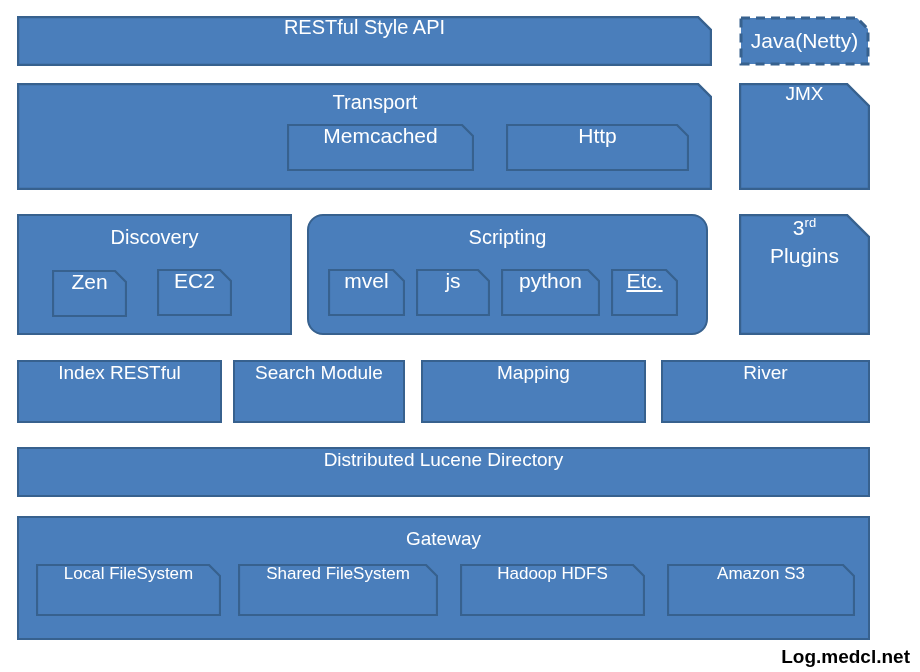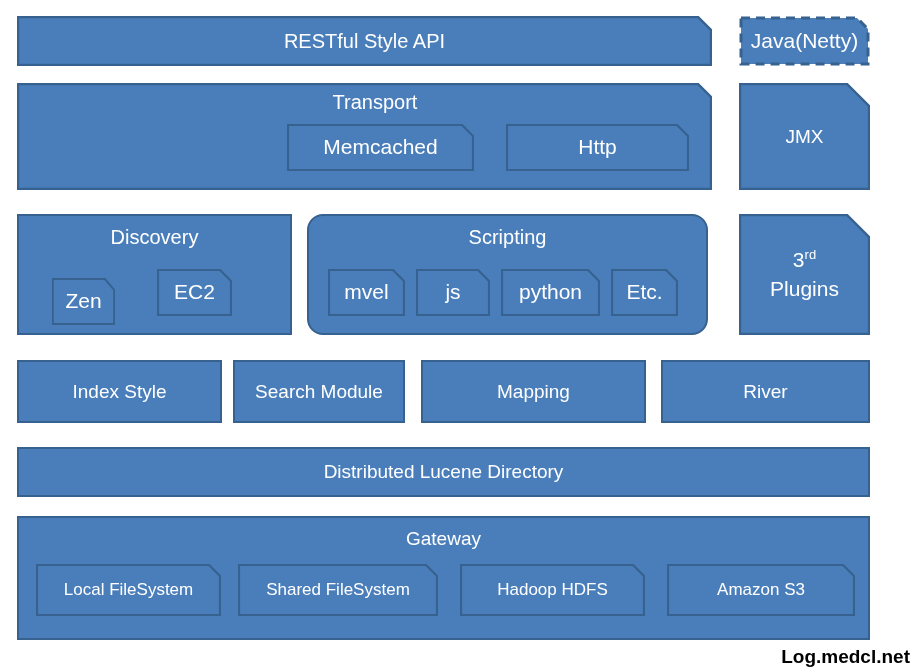--- a/index.html
+++ b/index.html
@@ -21,21 +21,21 @@
   }
 
   
   .box {
     position: absolute;
     box-sizing: border-box;
     background: #4A7EBB;
     border: 2px solid #37618E;
     color: #ffffff;
     display: flex;
-    align-items: center;
+    align-items: flex-start;
     justify-content: center;
     text-align: center;
     line-height: 1.15;
     white-space: nowrap;
   }
   
   .cut {
     border: none;
     background: transparent;
   }
@@ -157,21 +157,21 @@
   <div class="box cut t19" style="left:739px; top:83px; width:131px; height:107px;">
     <svg class="cutsvg" viewBox="0 0 131 107" preserveAspectRatio="none">
       <path d="M1,1 L108,1 L130,23 L130,106 L1,106 Z" fill="#4A7EBB" stroke="#37618E" stroke-width="2.4"></path>
     </svg>
     <span class="lbl">JMX</span>
   </div>
 
   <div class="group" style="left:17px; top:214px; width:275px; height:121px;">
     <div class="grouptitle t20" style="top:10px;">Discovery</div>
 
-    <div class="box cut t18" style="left:33px; top:62px; width:63px; height:47px;">
+    <div class="box cut t18" style="left:33px; top:54px; width:75px; height:47px;">
       <svg class="cutsvg" viewBox="0 0 75 47" preserveAspectRatio="none">
         <path d="M1,1 L63,1 L74,12 L74,46 L1,46 Z" fill="#4A7EBB" stroke="#37618E" stroke-width="2.2"></path>
       </svg>
       <span class="lbl">Zen</span>
     </div>
 
     <div class="box cut t18" style="left:138px; top:53px; width:75px; height:47px;">
       <svg class="cutsvg" viewBox="0 0 75 47" preserveAspectRatio="none">
         <path d="M1,1 L63,1 L74,12 L74,46 L1,46 Z" fill="#4A7EBB" stroke="#37618E" stroke-width="2.2"></path>
       </svg>
@@ -196,40 +196,40 @@
       <span class="lbl">js</span>
     </div>
 
     <div class="box cut t18" style="left:192px; top:53px; width:99px; height:47px;">
       <svg class="cutsvg" viewBox="0 0 99 47" preserveAspectRatio="none">
         <path d="M1,1 L87,1 L98,12 L98,46 L1,46 Z" fill="#4A7EBB" stroke="#37618E" stroke-width="2.2"></path>
       </svg>
       <span class="lbl">python</span>
     </div>
 
-    <div class="box cut t18" style="left:302px; top:53px; width:67px; height:47px;">
+    <div class="box cut t18" style="left:302px; top:53px; width:67px; height:47px;text-decoration:underline;">
       <svg class="cutsvg" viewBox="0 0 67 47" preserveAspectRatio="none">
         <path d="M1,1 L55,1 L66,12 L66,46 L1,46 Z" fill="#4A7EBB" stroke="#37618E" stroke-width="2.2"></path>
       </svg>
       <span class="lbl">Etc.</span>
     </div>
   </div>
 
   <div class="box cut t18" style="left:739px; top:214px; width:131px; height:121px;">
     <svg class="cutsvg" viewBox="0 0 131 121" preserveAspectRatio="none">
       <path d="M1,1 L108,1 L130,23 L130,120 L1,120 Z" fill="#4A7EBB" stroke="#37618E" stroke-width="2.4"></path>
     </svg>
     <span class="lbl twoline">
       <span>3</span><sup>rd</sup><br>
       <span>Plugins</span>
     </span>
   </div>
 
   <div class="box t19" style="left:17px; top:360px; width:205px; height:63px;">
-    <span>Index Style</span>
+    <span>Index RESTful</span>
   </div>
   <div class="box t19" style="left:233px; top:360px; width:172px; height:63px;">
     <span>Search Module</span>
   </div>
   <div class="box t19" style="left:421px; top:360px; width:225px; height:63px;">
     <span>Mapping</span>
   </div>
   <div class="box t19" style="left:661px; top:360px; width:209px; height:63px;">
     <span>River</span>
   </div>

